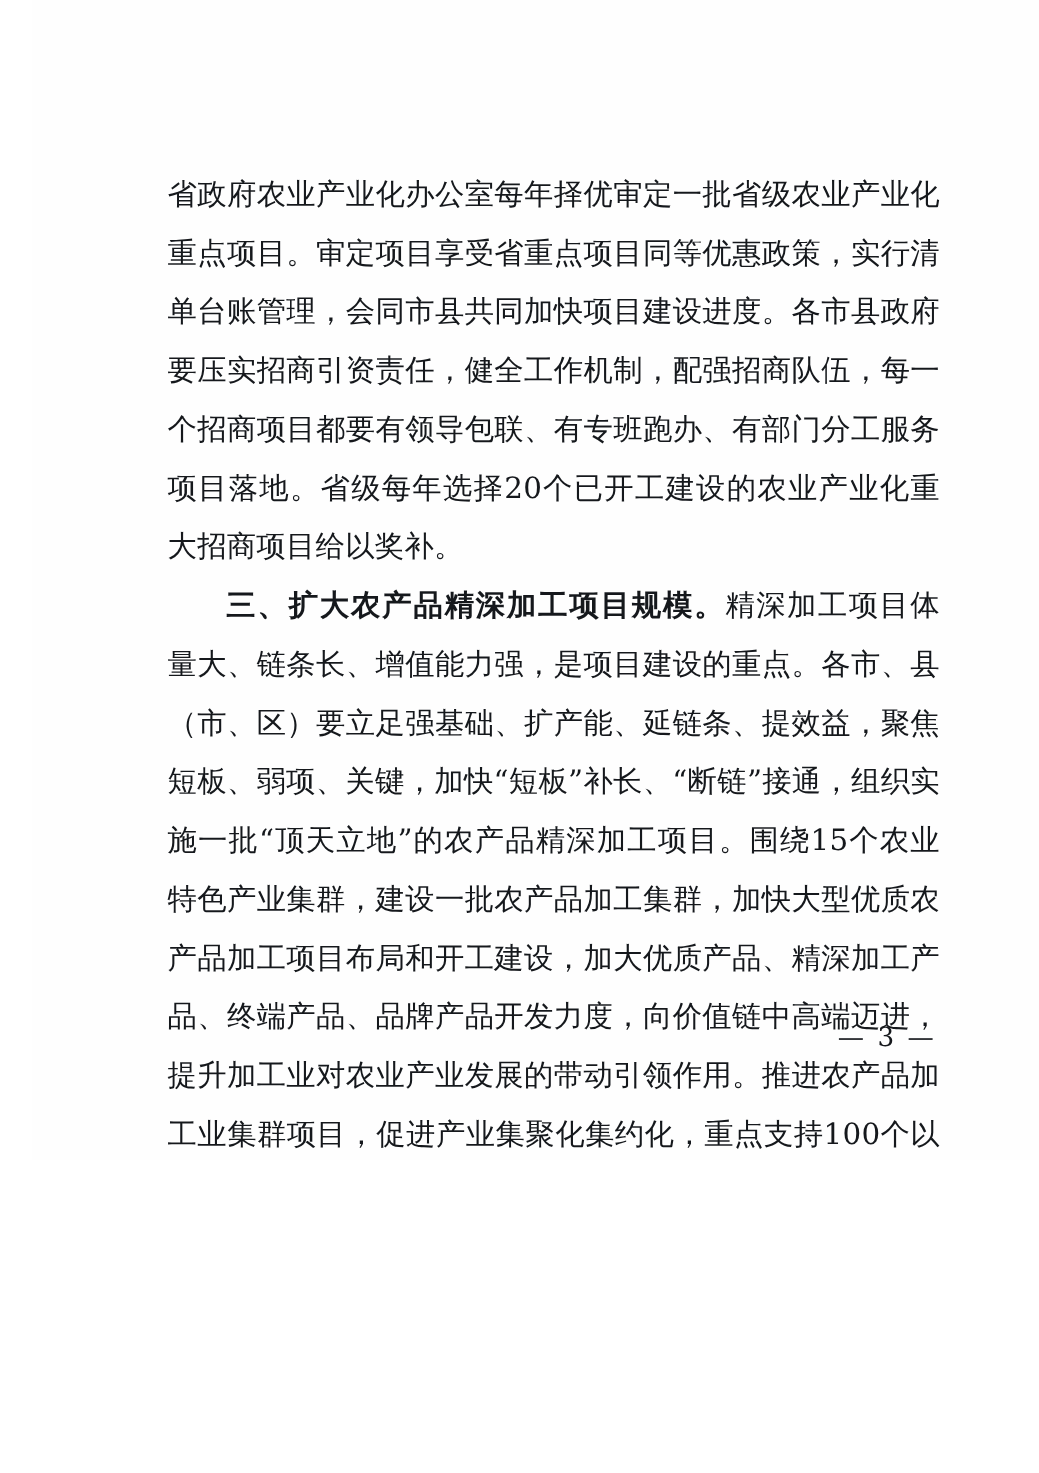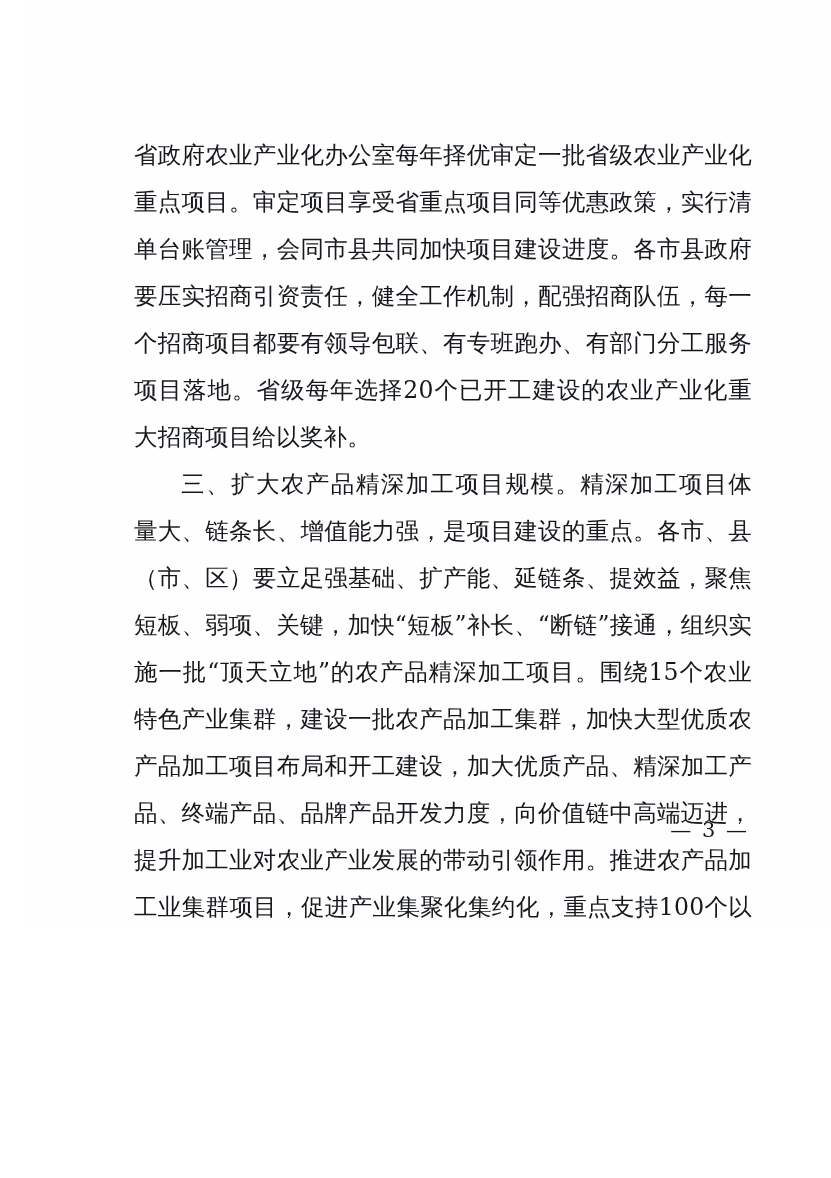--- a/index.html
+++ b/index.html
@@ -35,21 +35,21 @@
     margin: 0;
     font-family: "DejaVu Serif", "Liberation Serif", serif;
   }
   .para + .para {
     margin-top: 0;
   }
   .indent {
     text-indent: 47px;
   }
   .bold-head {
-    font-weight: normal;
+    font-weight: bold;
     font-family: "DejaVu Sans", "Liberation Sans", sans-serif;
     letter-spacing: 0.5px;
   }
   .page-number {
     position: absolute;
     right: 108px;
     bottom: 86px;
     font-size: 21px;
     color: #15181c;
     letter-spacing: 2px;

